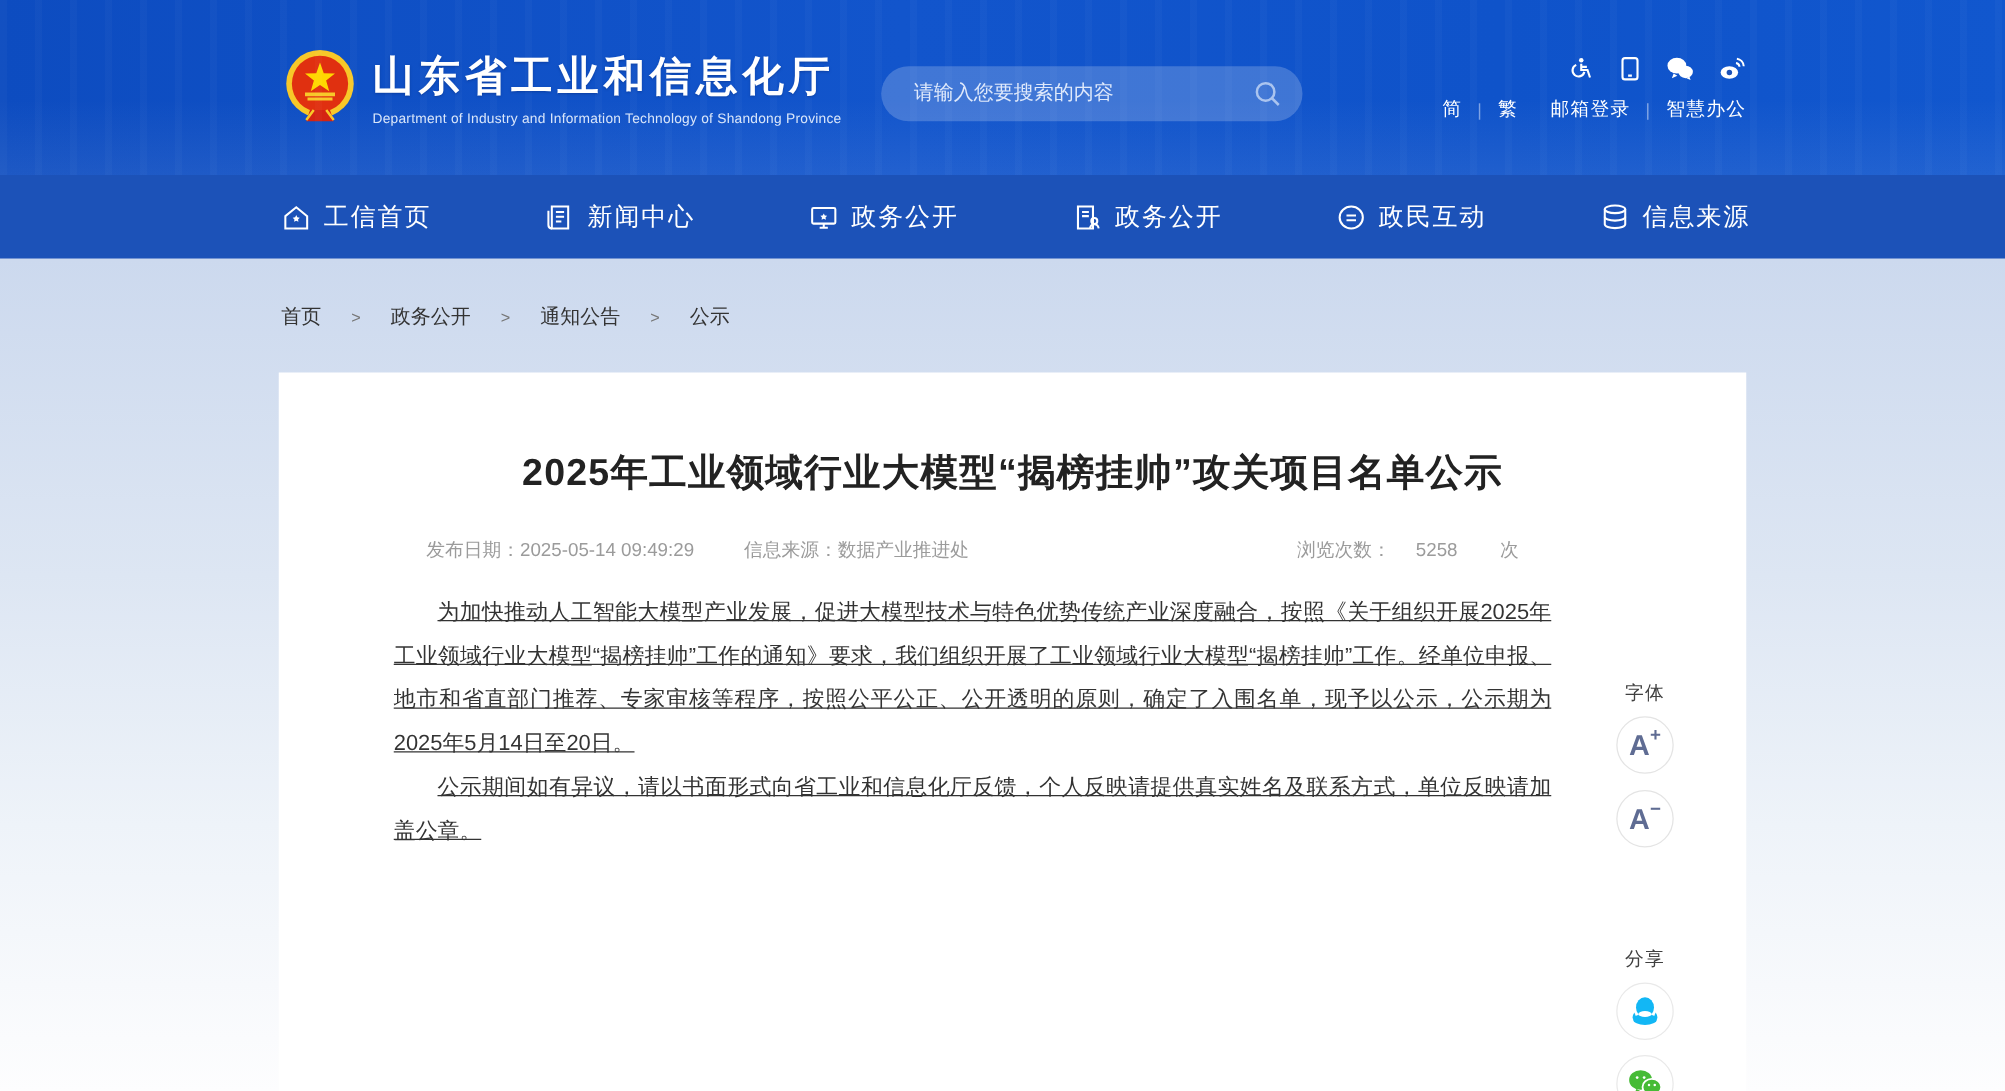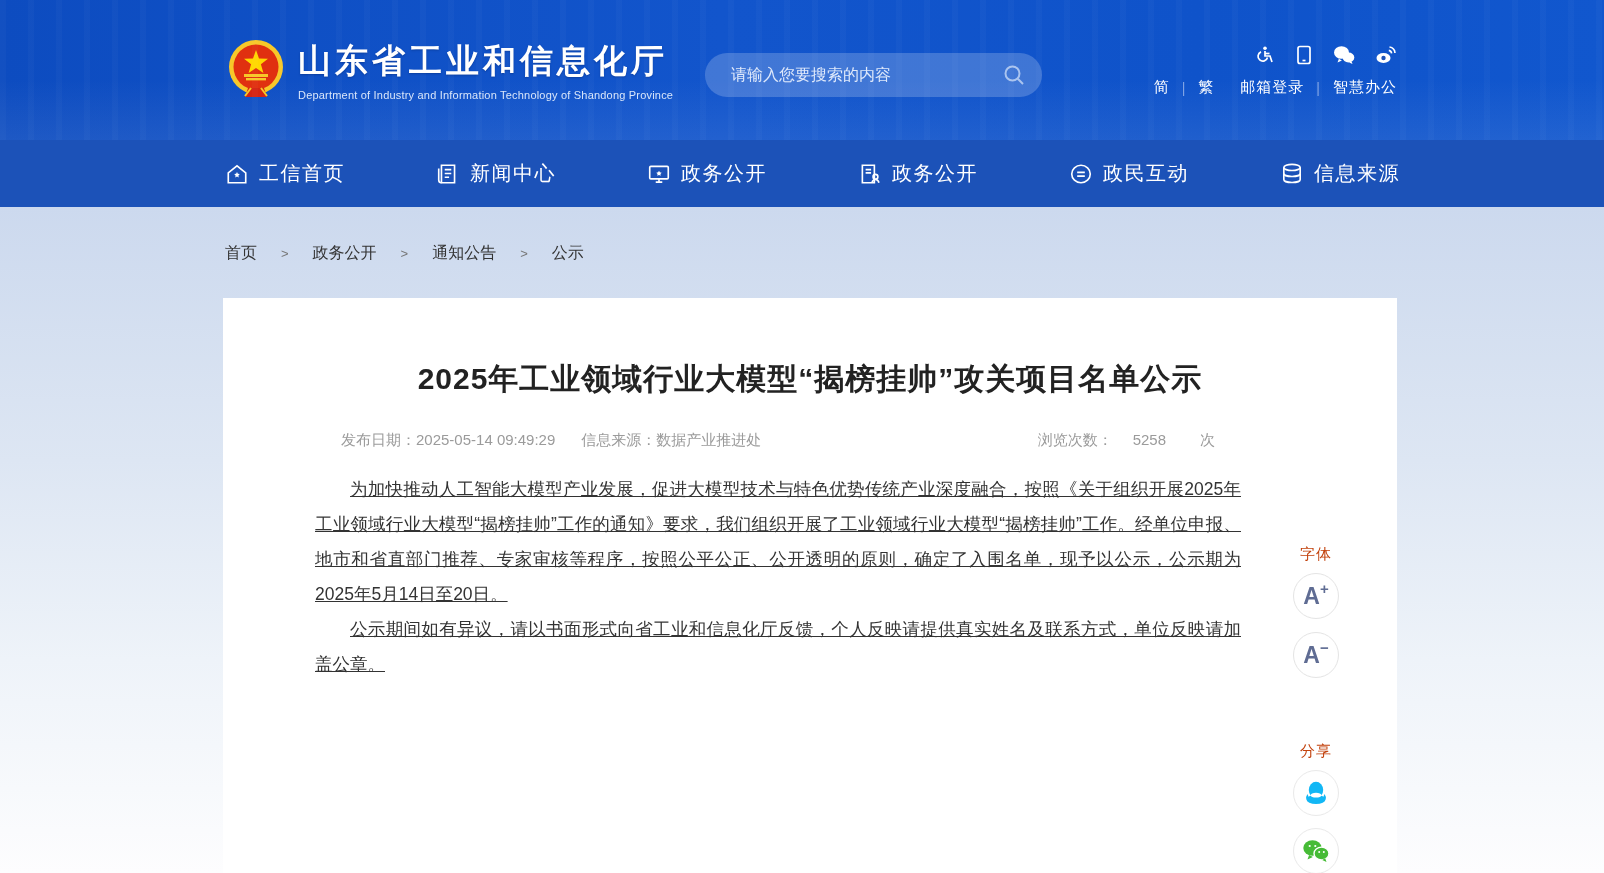--- a/index.html
+++ b/index.html
@@ -55,37 +55,37 @@
     font-size:16px; color:#333; }
   .breadcrumb a { color:#333; text-decoration:none; cursor:pointer; }
   .breadcrumb .sep { color:#777; margin:0 24px; font-size:13px; }
 
   
   .card { position:absolute; left:223px; top:91px; width:1174px; height:707px; background:#fff; }
   .title { margin:54px auto 0; max-width:930px; text-align:center; font-size:30px; font-weight:bold;
     color:#222; line-height:53px; letter-spacing:1px; }
   .meta { margin-top:26px; padding:0 182px 0 118px; display:flex; justify-content:space-between;
     font-size:15px; color:#9b9b9b; }
-  .meta-left { display:flex; gap:26px; }
+  .meta-left { display:flex; gap:40px; }
   .meta-right .views-unit { margin-left:34px; }
   .meta-right .views-num { margin-left:20px; }
 
   .article-body { margin-top:22px; padding:0 156px 0 92px; font-size:17.5px; color:#333;
     line-height:35px; text-align:justify;text-decoration:underline; }
   .article-body p { text-indent:2em; }
 
   
   .tools { position:absolute; top:247px; right:57px; width:48px;
     display:flex; flex-direction:column; align-items:center; }
-  .tool-label { font-size:15px; color:#c2410c; letter-spacing:1px; margin-bottom:9px; }
+  .tool-label { font-size:15px; color:#404040; letter-spacing:1px; margin-bottom:9px; }
   .tool-btn { width:46px; height:46px; border-radius:50%; background:#fff; border:1px solid #e4e4e4;
     display:flex; align-items:flex-start; justify-content:center; cursor:pointer; margin-bottom:13px; }
   .tool-btn .letter { font-size:23px; font-weight:bold; color:#5f6c93; line-height:44px; }
   .tool-btn .sign { font-size:15px; font-weight:bold; color:#5f6c93; line-height:30px; }
-  .share-label { margin-top:51px; }
+  .share-label { margin-top:67px; }
   .share-btn { width:46px; height:46px; border-radius:50%; background:#fff; border:1px solid #e9e9e9;
     display:flex; align-items:center; justify-content:center; cursor:pointer; margin-bottom:12px; }
 </style>
 </head>
 <body>
 
 <div class="page">
 
   <div class="header">
     <div class="city"></div>

